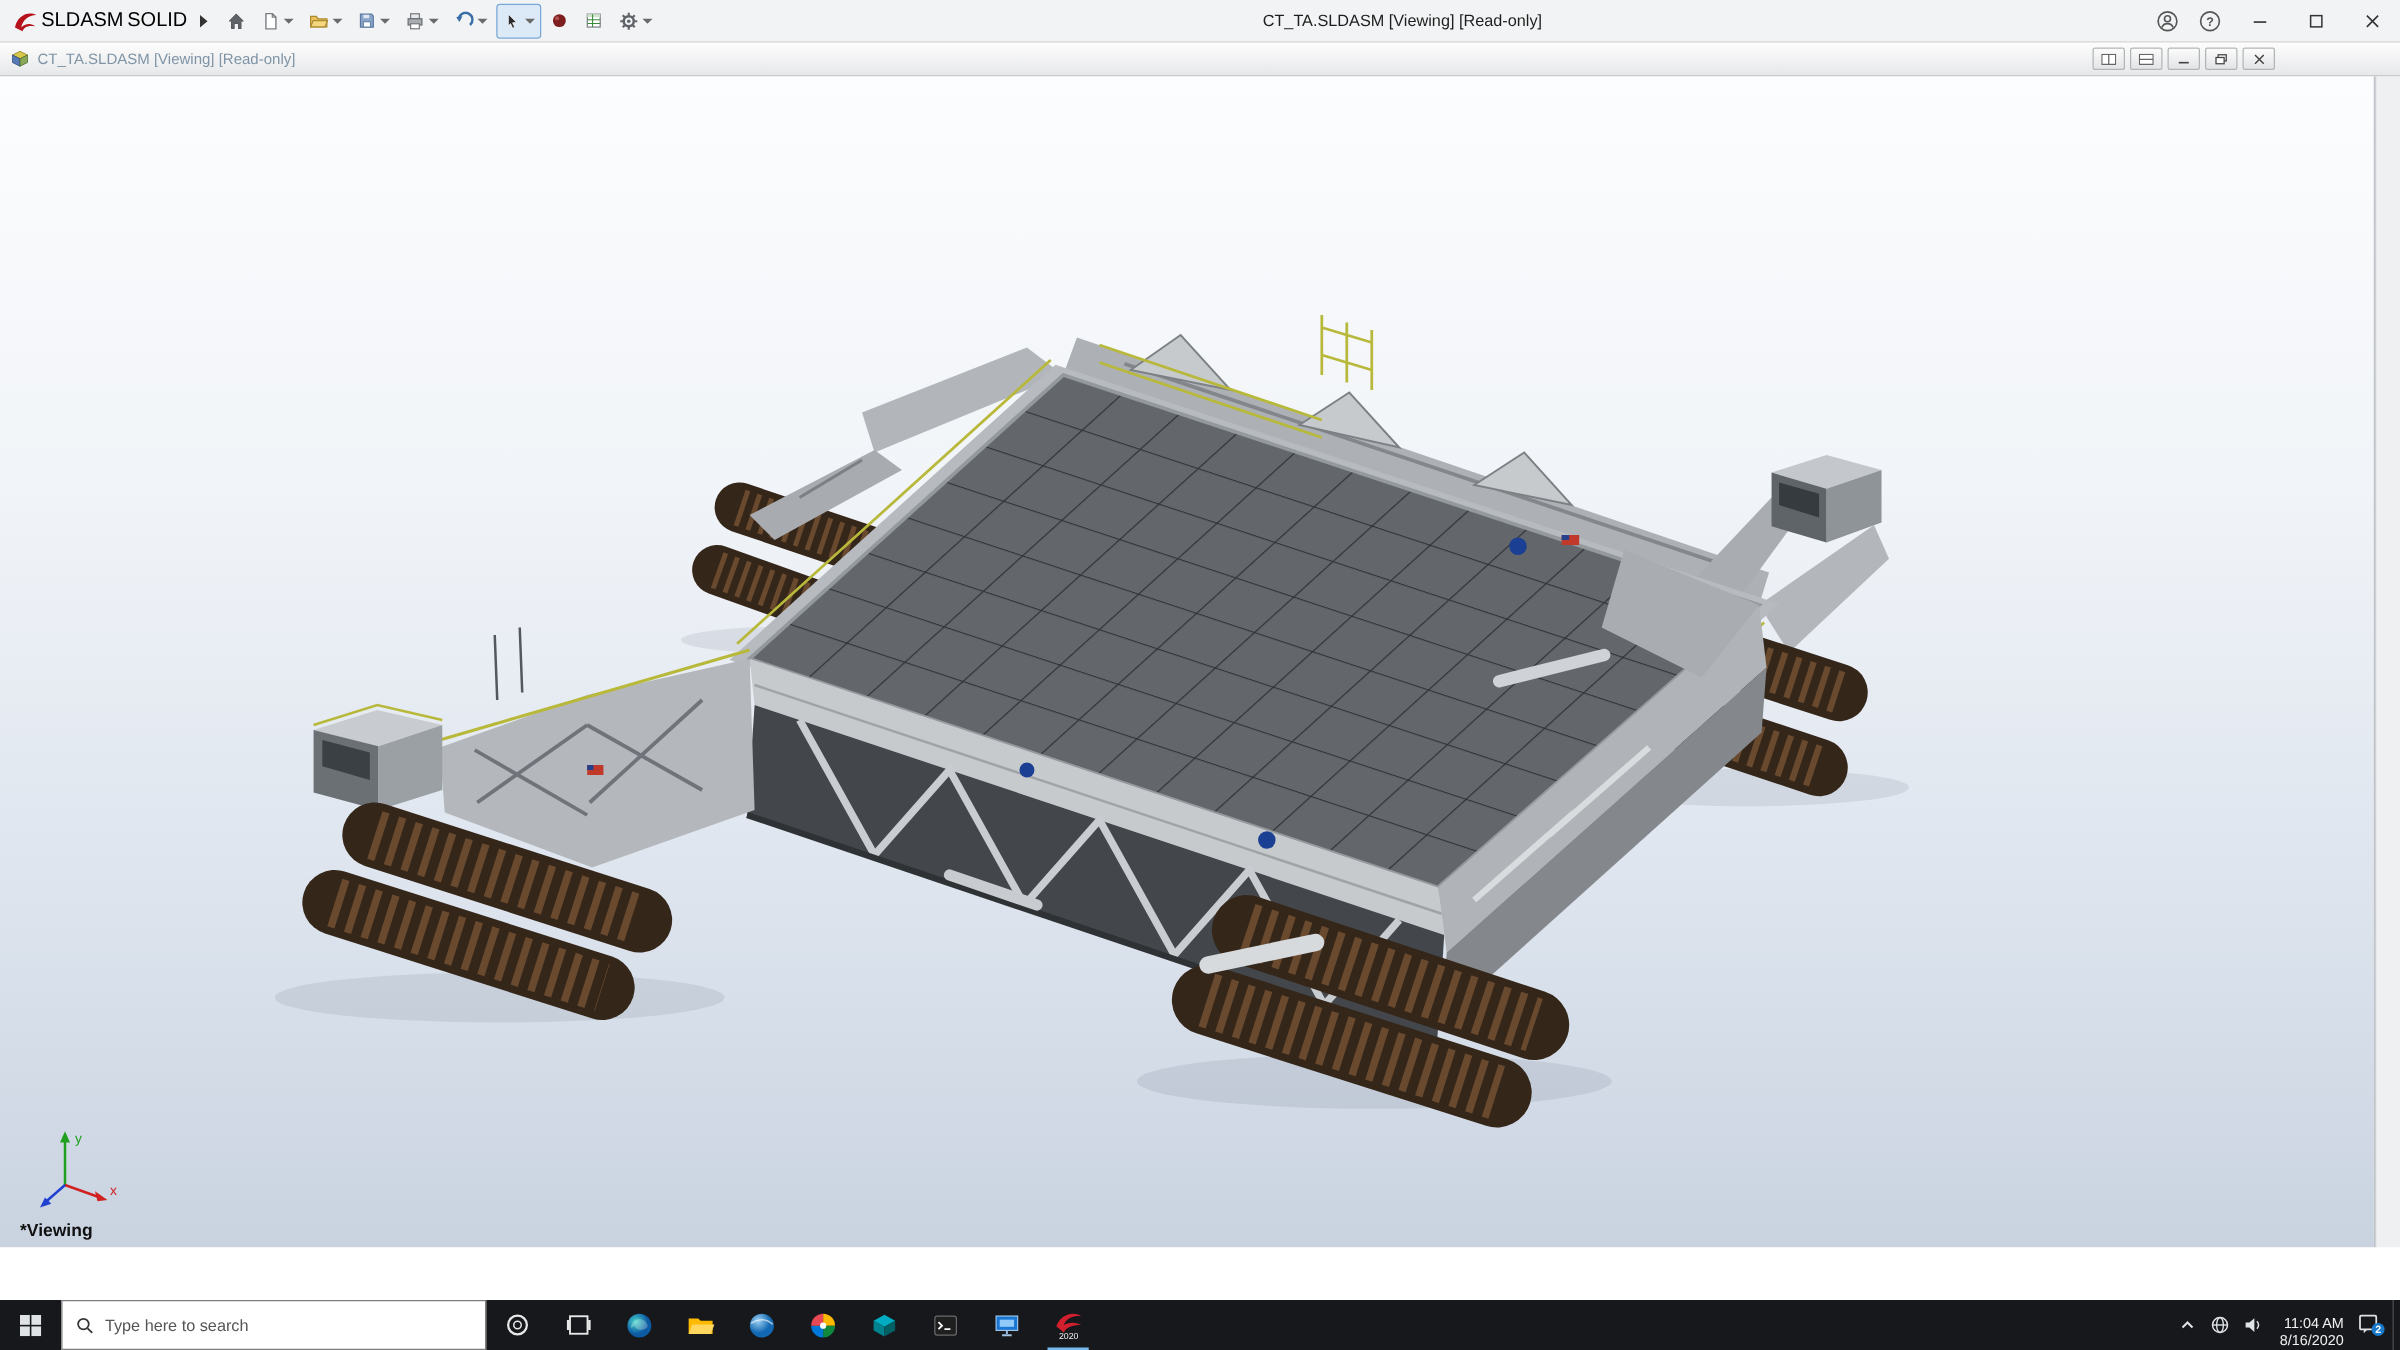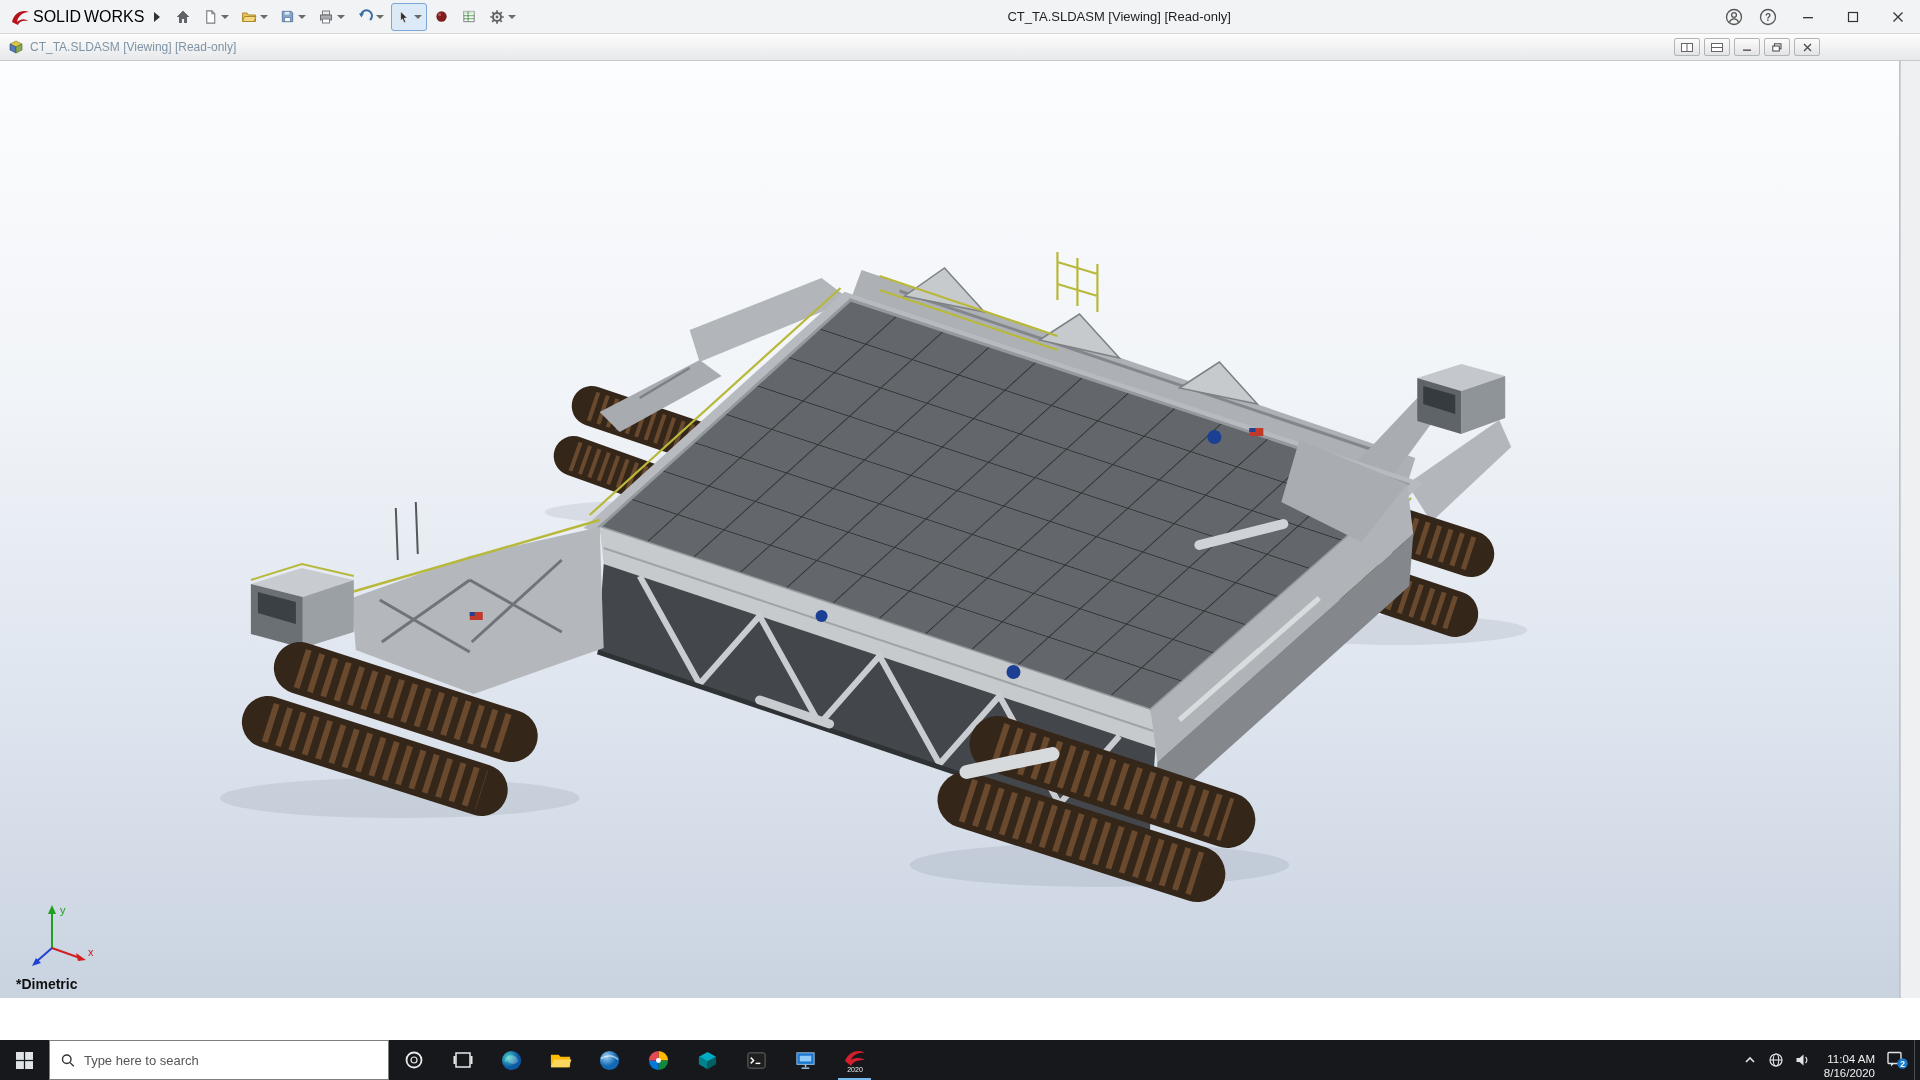--- a/index.html
+++ b/index.html
@@ -60,22 +60,22 @@
   .show-desktop{width:6px;border-left:1px solid #4a4d52;margin-left:4px;}
 </style>
 </head>
 <body>
 
 <header class="titlebar">
   <div class="brand">
     <svg width="20" height="18" viewBox="0 0 20 18">
       <path d="M2,14 C4,4 13,1 19,4 C13,4 8,8 7,14 C11,10 16,11 18,13 C12,12 9,14 8,17 Z" fill="#b5121b"></path>
     </svg>
-    <span>SOLID</span>
-      <span>WORKS</span>
+    <span>SLDASM</span>
+      <span>SOLID</span>
   </div>
   <span class="flyout"></span>
 
   <div class="tb-group">
     <button class="tbtn">
       <svg width="16" height="16" viewBox="0 0 16 16">
         <path d="M8 2 L14 8 H12 V14 H9.5 V10 H6.5 V14 H4 V8 H2 Z" fill="#5f6periode368"></path>
         <path d="M8 2 L14 8 H12 V14 H9.5 V10 H6.5 V14 H4 V8 H2 Z" fill="#5f6368"></path>
       </svg>
     </button>
@@ -353,21 +353,21 @@
     <line x1="30" y1="48" x2="30" y2="12" stroke="#1fa01f" stroke-width="2"></line>
     <polygon points="30,5 26,14 34,14" fill="#1fa01f"></polygon>
     <line x1="30" y1="48" x2="58" y2="58" stroke="#d02020" stroke-width="2"></line>
     <polygon points="64,60 54,53 56,61" fill="#d02020"></polygon>
     <line x1="30" y1="48" x2="14" y2="62" stroke="#2040d0" stroke-width="2"></line>
     <polygon points="10,66 19,63 14,58" fill="#2040d0"></polygon>
     <text x="38" y="14" font-size="11" fill="#1fa01f">y</text>
     <text x="66" y="56" font-size="11" fill="#d02020">x</text>
   </svg>
 
-  <div class="view-label">*Dimetric</div>
+  <div class="view-label">*Viewing</div>
 </div>
 
 <div class="sidepane"></div>
 <div class="status-strip"></div>
 
 <footer class="taskbar">
   <button class="tk-btn">
     <svg width="17" height="17" viewBox="0 0 16 16">
       <rect x="0" y="0" width="7.4" height="7.4" fill="#dfe3e6"></rect>
       <rect x="8.6" y="0" width="7.4" height="7.4" fill="#dfe3e6"></rect>

